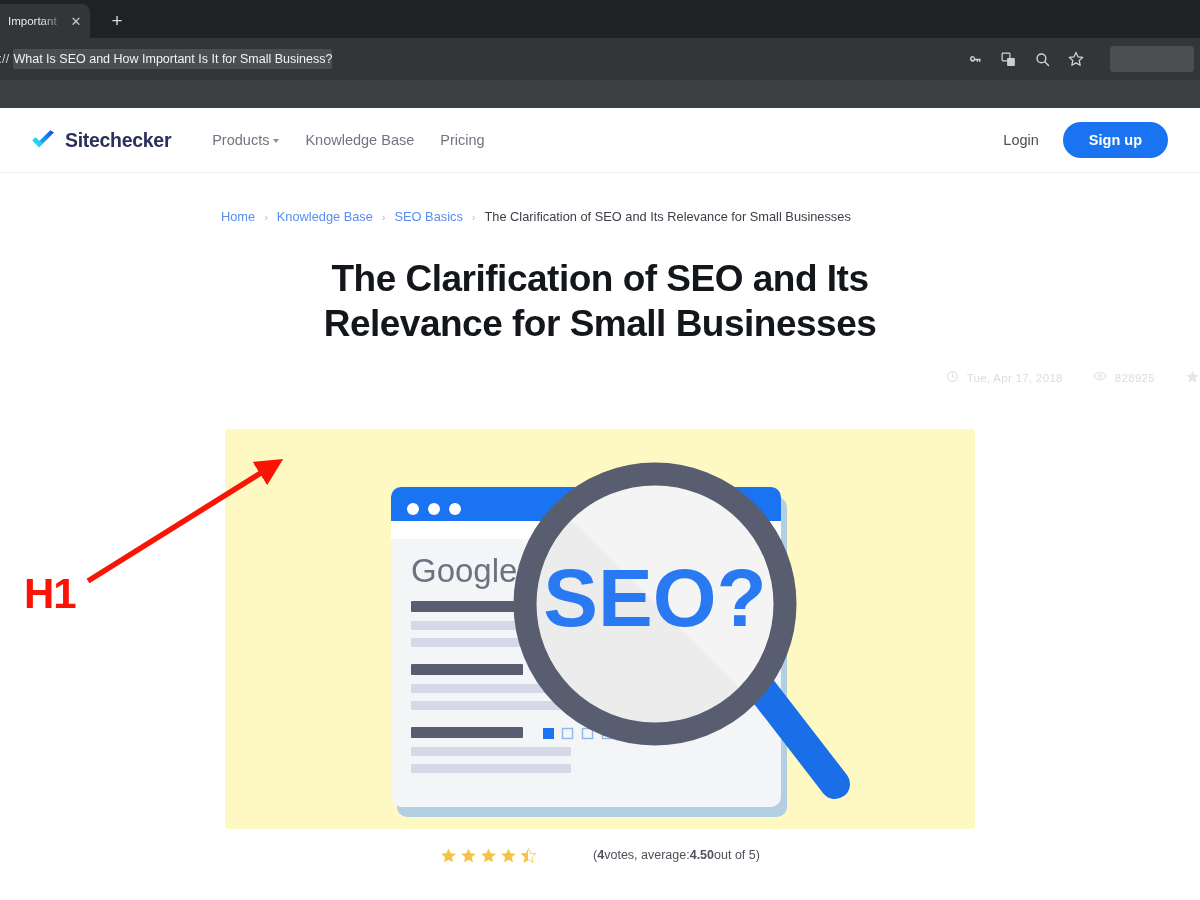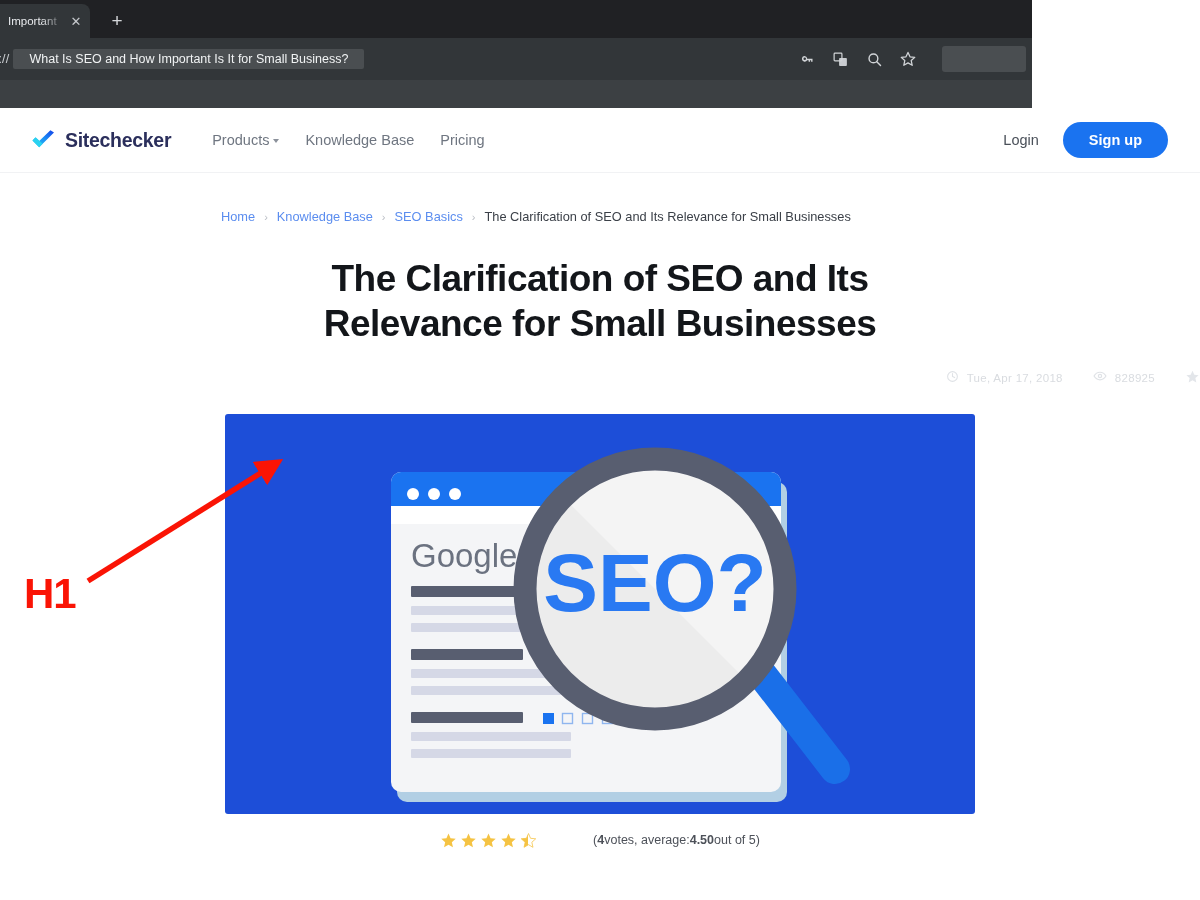--- a/index.html
+++ b/index.html
@@ -4,21 +4,21 @@
 <style>
   * { margin:0; padding:0; box-sizing:border-box; }
   html, body { width:1200px; height:900px; overflow:hidden; }
   body {
     font-family: "Liberation Sans", sans-serif;
     background:#ffffff;
     -webkit-font-smoothing: antialiased;
   }
 
   
-  #browser-chrome { width:1032px; background:#8b5cf6; }
+  #browser-chrome { width:1200px; background:#8b5cf6; }
 
   #tab-strip {
     height:38px; background:#202124; display:flex; align-items:flex-end;
     position:relative;
   }
   #tab-active {
     width:90px; height:34px; background:#323639;
     border-radius:0 8px 0 0;
     display:flex; align-items:center; padding:0 6px 0 8px;
     position:relative;
@@ -44,21 +44,21 @@
     height:42px; background:#323639; display:flex; align-items:center;
     padding:0 6px 0 0; position:relative;
   }
   #url-area { display:flex; align-items:center; flex:1; min-width:0; height:28px; }
   #url-scheme {
     font-size:12.5px; color:#cdd0d4; white-space:nowrap;
     margin-left:-8px; letter-spacing:.2px;
   }
   #url-highlight {
     margin-left:4px; background:#4a4e51; border-radius:2px;
-    padding:3px 16px; font-size:12.5px; color:#f1f3f4;
+    padding:3px 0; font-size:12.5px; color:#f1f3f4;
     white-space:nowrap; overflow:hidden;
   }
   #toolbar-actions {
     display:flex; align-items:center; gap:10px; padding-left:14px;
   }
   .tb-icon {
     width:24px; height:24px; display:flex; align-items:center;
     justify-content:center; color:#d2d5d8;
   }
   #profile-chip {
@@ -112,22 +112,22 @@
   }
 
   #meta-row {
     display:flex; align-items:center; justify-content:flex-end;
     gap:30px; margin-top:22px;
   }
   .meta-item { display:flex; align-items:center; gap:8px; }
   .meta-text { font-size:11.5px; color:#d9dce0; letter-spacing:.3px; }
 
   #hero-image {
-    width:750px; height:400px; margin:26px auto 0;
-    background:#1d4ed8; border-radius:3px; position:relative; overflow:hidden;
+    width:750px; height:400px; margin:41px auto 0;
+    background:#fef9c3; border-radius:3px; position:relative; overflow:hidden;
   }
 
   #rating-row {
     display:flex; align-items:center; justify-content:center;
     gap:8px; margin-top:18px;
   }
   #rating-stars { display:flex; align-items:center; gap:3px; }
   #rating-text { font-size:12.5px; color:#4d5159;margin-left:48px; }
   #rating-text b { font-weight:bold; }
 

